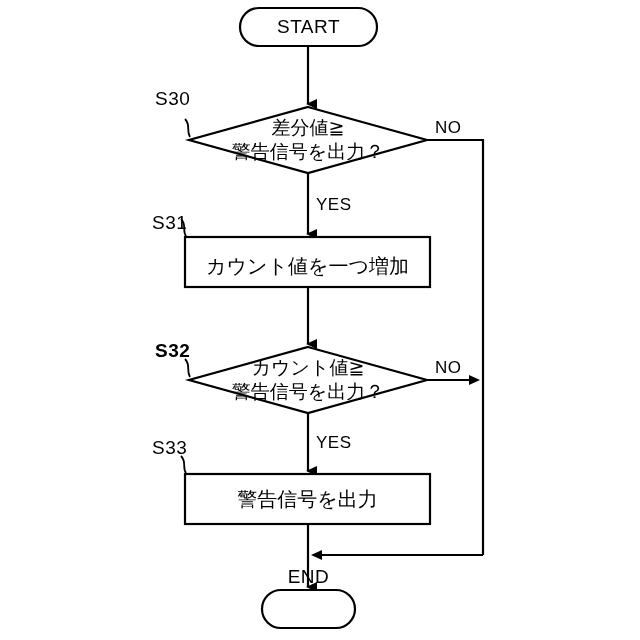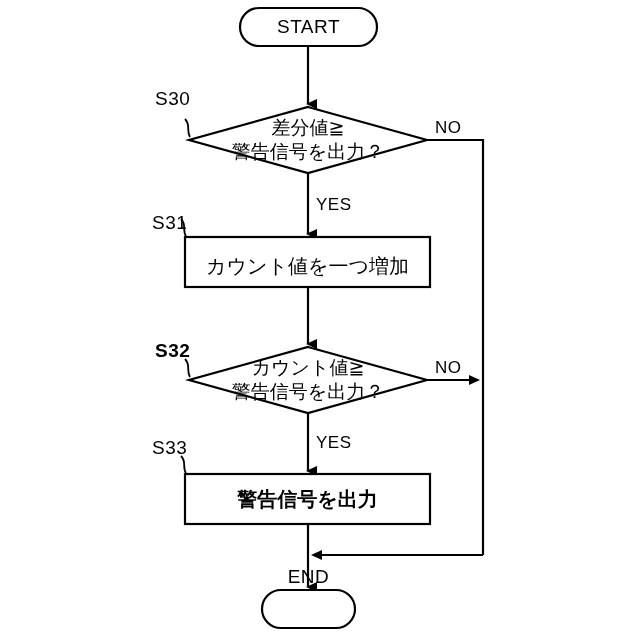--- a/index.html
+++ b/index.html
@@ -127,21 +127,21 @@
     <span>警告信号を出力？</span>
   </div>
 
   <div class="node-label process-text" style="left:185px; top:237px; width:245px; height:58px;">カウント値を一つ増加</div>
 
   <div class="node-label decision-text" style="left:208px; top:352px; width:200px; height:56px;text-align:right;">
     <span>カウント値≧</span>
     <span>警告信号を出力？</span>
   </div>
 
-  <div class="node-label process-text" style="left:185px; top:474px; width:245px; height:50px;font-weight:bold;">警告信号を出力</div>
+  <div class="node-label process-text" style="left:185px; top:474px; width:245px; height:50px;">警告信号を出力</div>
 
   <div class="node-label terminal-text" style="left:262px; top:558px; width:93px; height:38px;">END</div>
 
   <div class="step-label" style="left:155px; top:88px;">S30</div>
 
   <div class="step-label" style="left:152px; top:212px;">S31</div>
 
   <div class="step-label" style="left:155px; top:340px;font-weight:bold;">S32</div>
 
   <div class="step-label" style="left:152px; top:437px;">S33</div>

